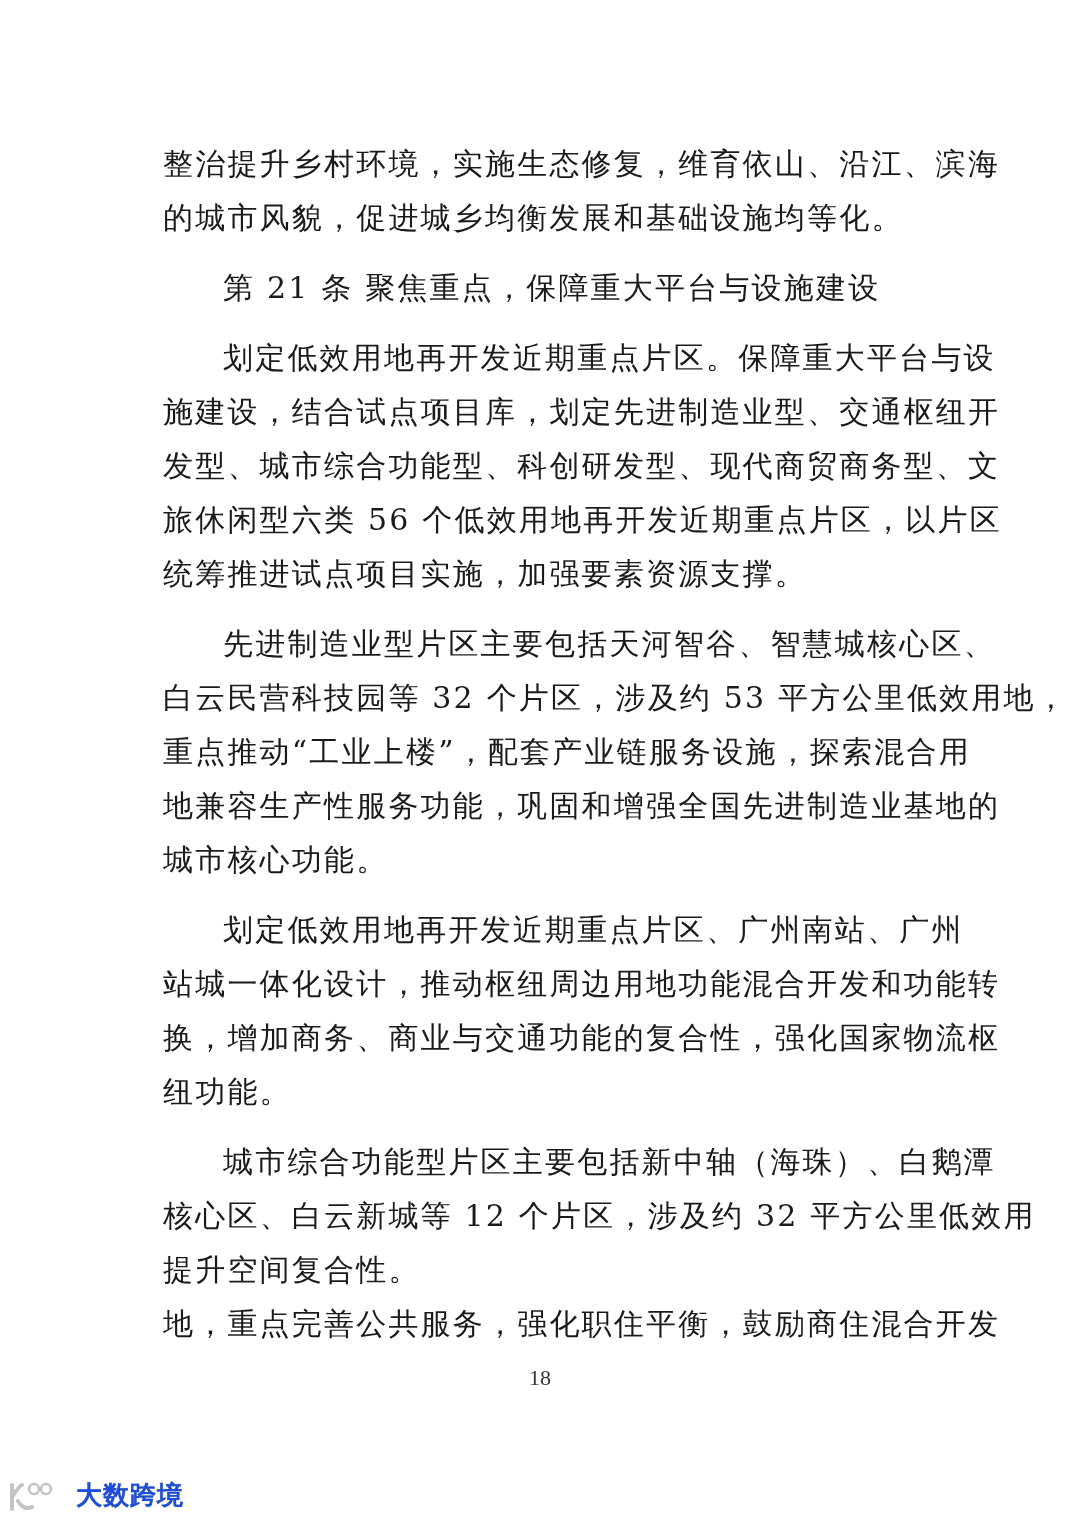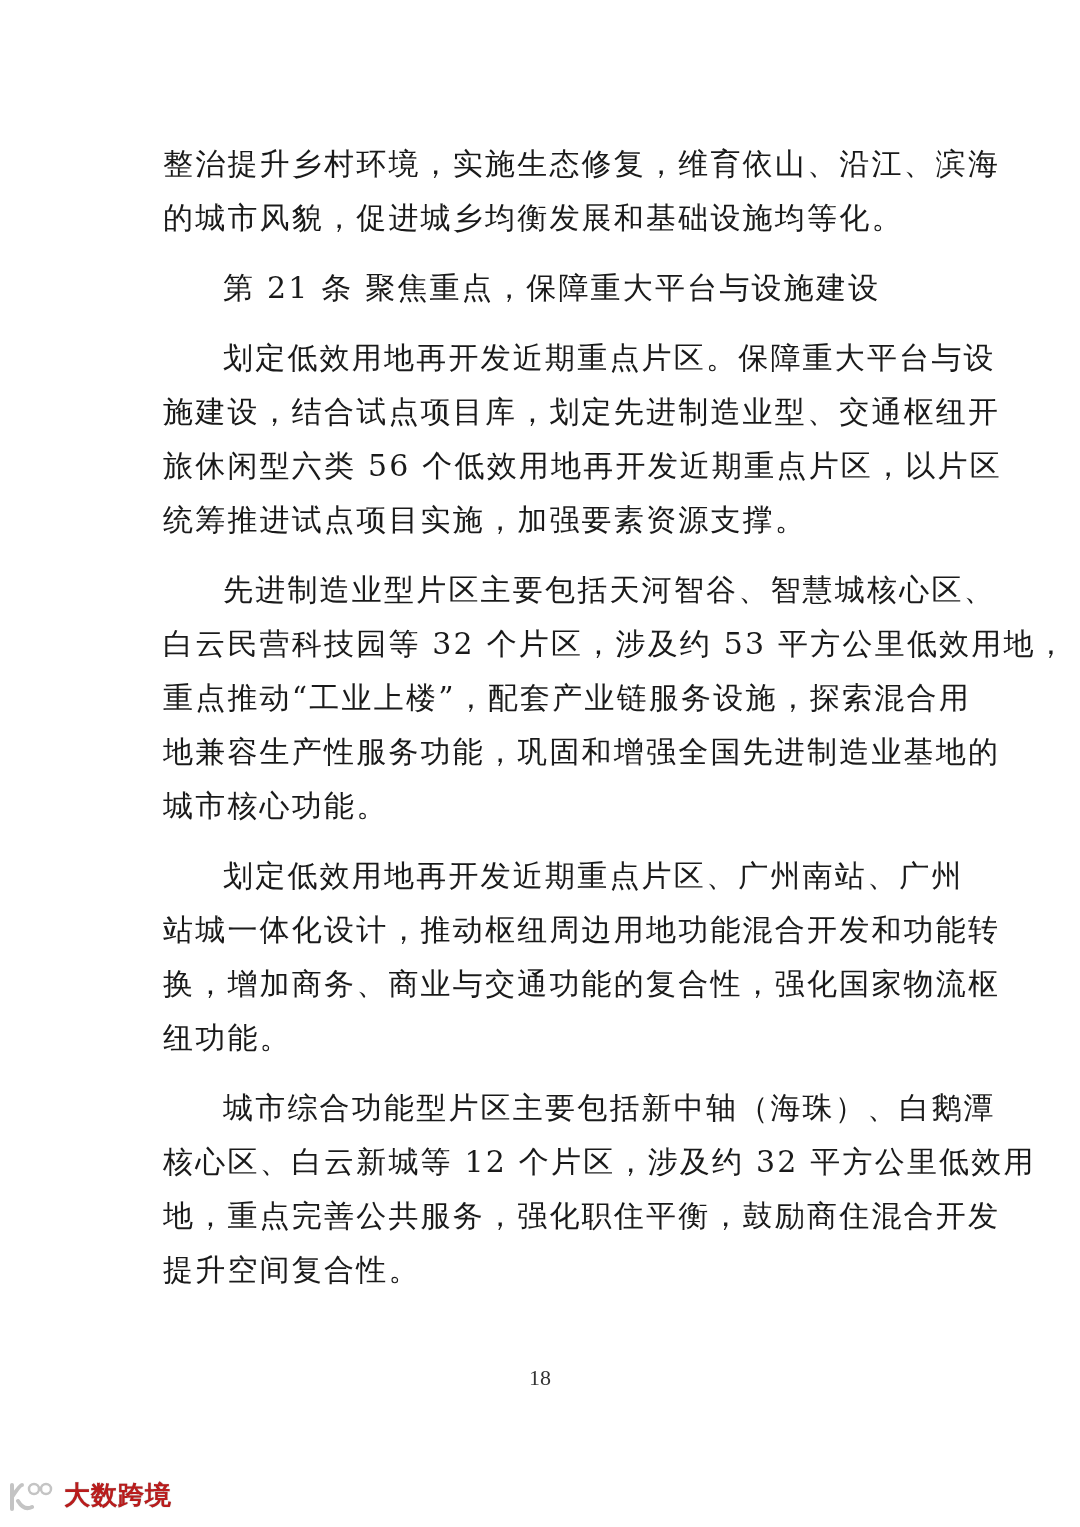--- a/index.html
+++ b/index.html
@@ -9,21 +9,21 @@
   .content { position: absolute; left: 163px; top: 137px; width: 754px; }
   .line { font-size: 30px; line-height: 54px; height: 54px; white-space: nowrap;
           letter-spacing: 2.2px; text-align: justify; text-align-last: justify; }
   .line.last { text-align-last: left; }
   .indent { padding-left: 60px; }
   .gap { height: 16px; }
   .heading-line { text-align-last: left; }
   .page-number { position: absolute; left: 0; width: 1080px; top: 1365px; text-align: center;
                  font-size: 22px; color: #333; font-family: "Liberation Serif", serif; }
   .watermark { position: absolute; left: 8px; top: 1478px; display: flex; align-items: center;
-               color: #b91c1c; font-family: "DejaVu Sans", sans-serif; font-size: 26px; font-weight: bold; }
+               color: #1d4ed8; font-family: "DejaVu Sans", sans-serif; font-size: 26px; font-weight: bold; gap: 12px; }
   .wm-logo { display: inline-flex; align-items: center; margin-right: 6px; }
   .wm-text { letter-spacing: 1px; text-shadow: 0 0 1px #999; }
 </style>
 </head>
 <body>
 
 <div class="page">
   <div class="content">
 
     <div>
@@ -33,20 +33,21 @@
     <div class="gap"></div>
 
     <div>
       <div class="line heading-line indent">第 21 条  聚焦重点，保障重大平台与设施建设</div>
     </div>
     <div class="gap"></div>
 
     <div>
       <div class="line indent">划定低效用地再开发近期重点片区。保障重大平台与设</div>
       <div class="line">施建设，结合试点项目库，划定先进制造业型、交通枢纽开</div>
+      <div class="line">发型、城市综合功能型、科创研发型、现代商贸商务型、文</div>
       <div class="line">旅休闲型六类 56 个低效用地再开发近期重点片区，以片区</div>
       <div class="line last">统筹推进试点项目实施，加强要素资源支撑。</div>
     </div>
     <div class="gap"></div>
 
     <div>
       <div class="line indent">先进制造业型片区主要包括天河智谷、智慧城核心区、</div>
       <div class="line">白云民营科技园等 32 个片区，涉及约 53 平方公里低效用地，</div>
       <div class="line">重点推动“工业上楼”，配套产业链服务设施，探索混合用</div>
       <div class="line">地兼容生产性服务功能，巩固和增强全国先进制造业基地的</div>
@@ -58,22 +59,22 @@
       <div class="line indent">划定低效用地再开发近期重点片区、广州南站、广州</div>
       <div class="line">站城一体化设计，推动枢纽周边用地功能混合开发和功能转</div>
       <div class="line">换，增加商务、商业与交通功能的复合性，强化国家物流枢</div>
       <div class="line last">纽功能。</div>
     </div>
     <div class="gap"></div>
 
     <div>
       <div class="line indent">城市综合功能型片区主要包括新中轴（海珠）、白鹅潭</div>
       <div class="line">核心区、白云新城等 12 个片区，涉及约 32 平方公里低效用</div>
+      <div class="line last">提升空间复合性。</div>
       <div class="line">地，重点完善公共服务，强化职住平衡，鼓励商住混合开发</div>
-      <div class="line last">提升空间复合性。</div>
     </div>
   </div>
 
   <div class="page-number">18</div>
 
   <div class="watermark">
     <span class="wm-logo">
       <svg width="50" height="34" viewBox="0 0 50 34">
         <path d="M4 6 L4 30 M4 18 Q12 6 14 6" stroke="#c4c4c4" stroke-width="4" fill="none" stroke-linecap="round"></path>
         <path d="M10 22 Q16 32 24 28" stroke="#c4c4c4" stroke-width="4" fill="none" stroke-linecap="round"></path>

